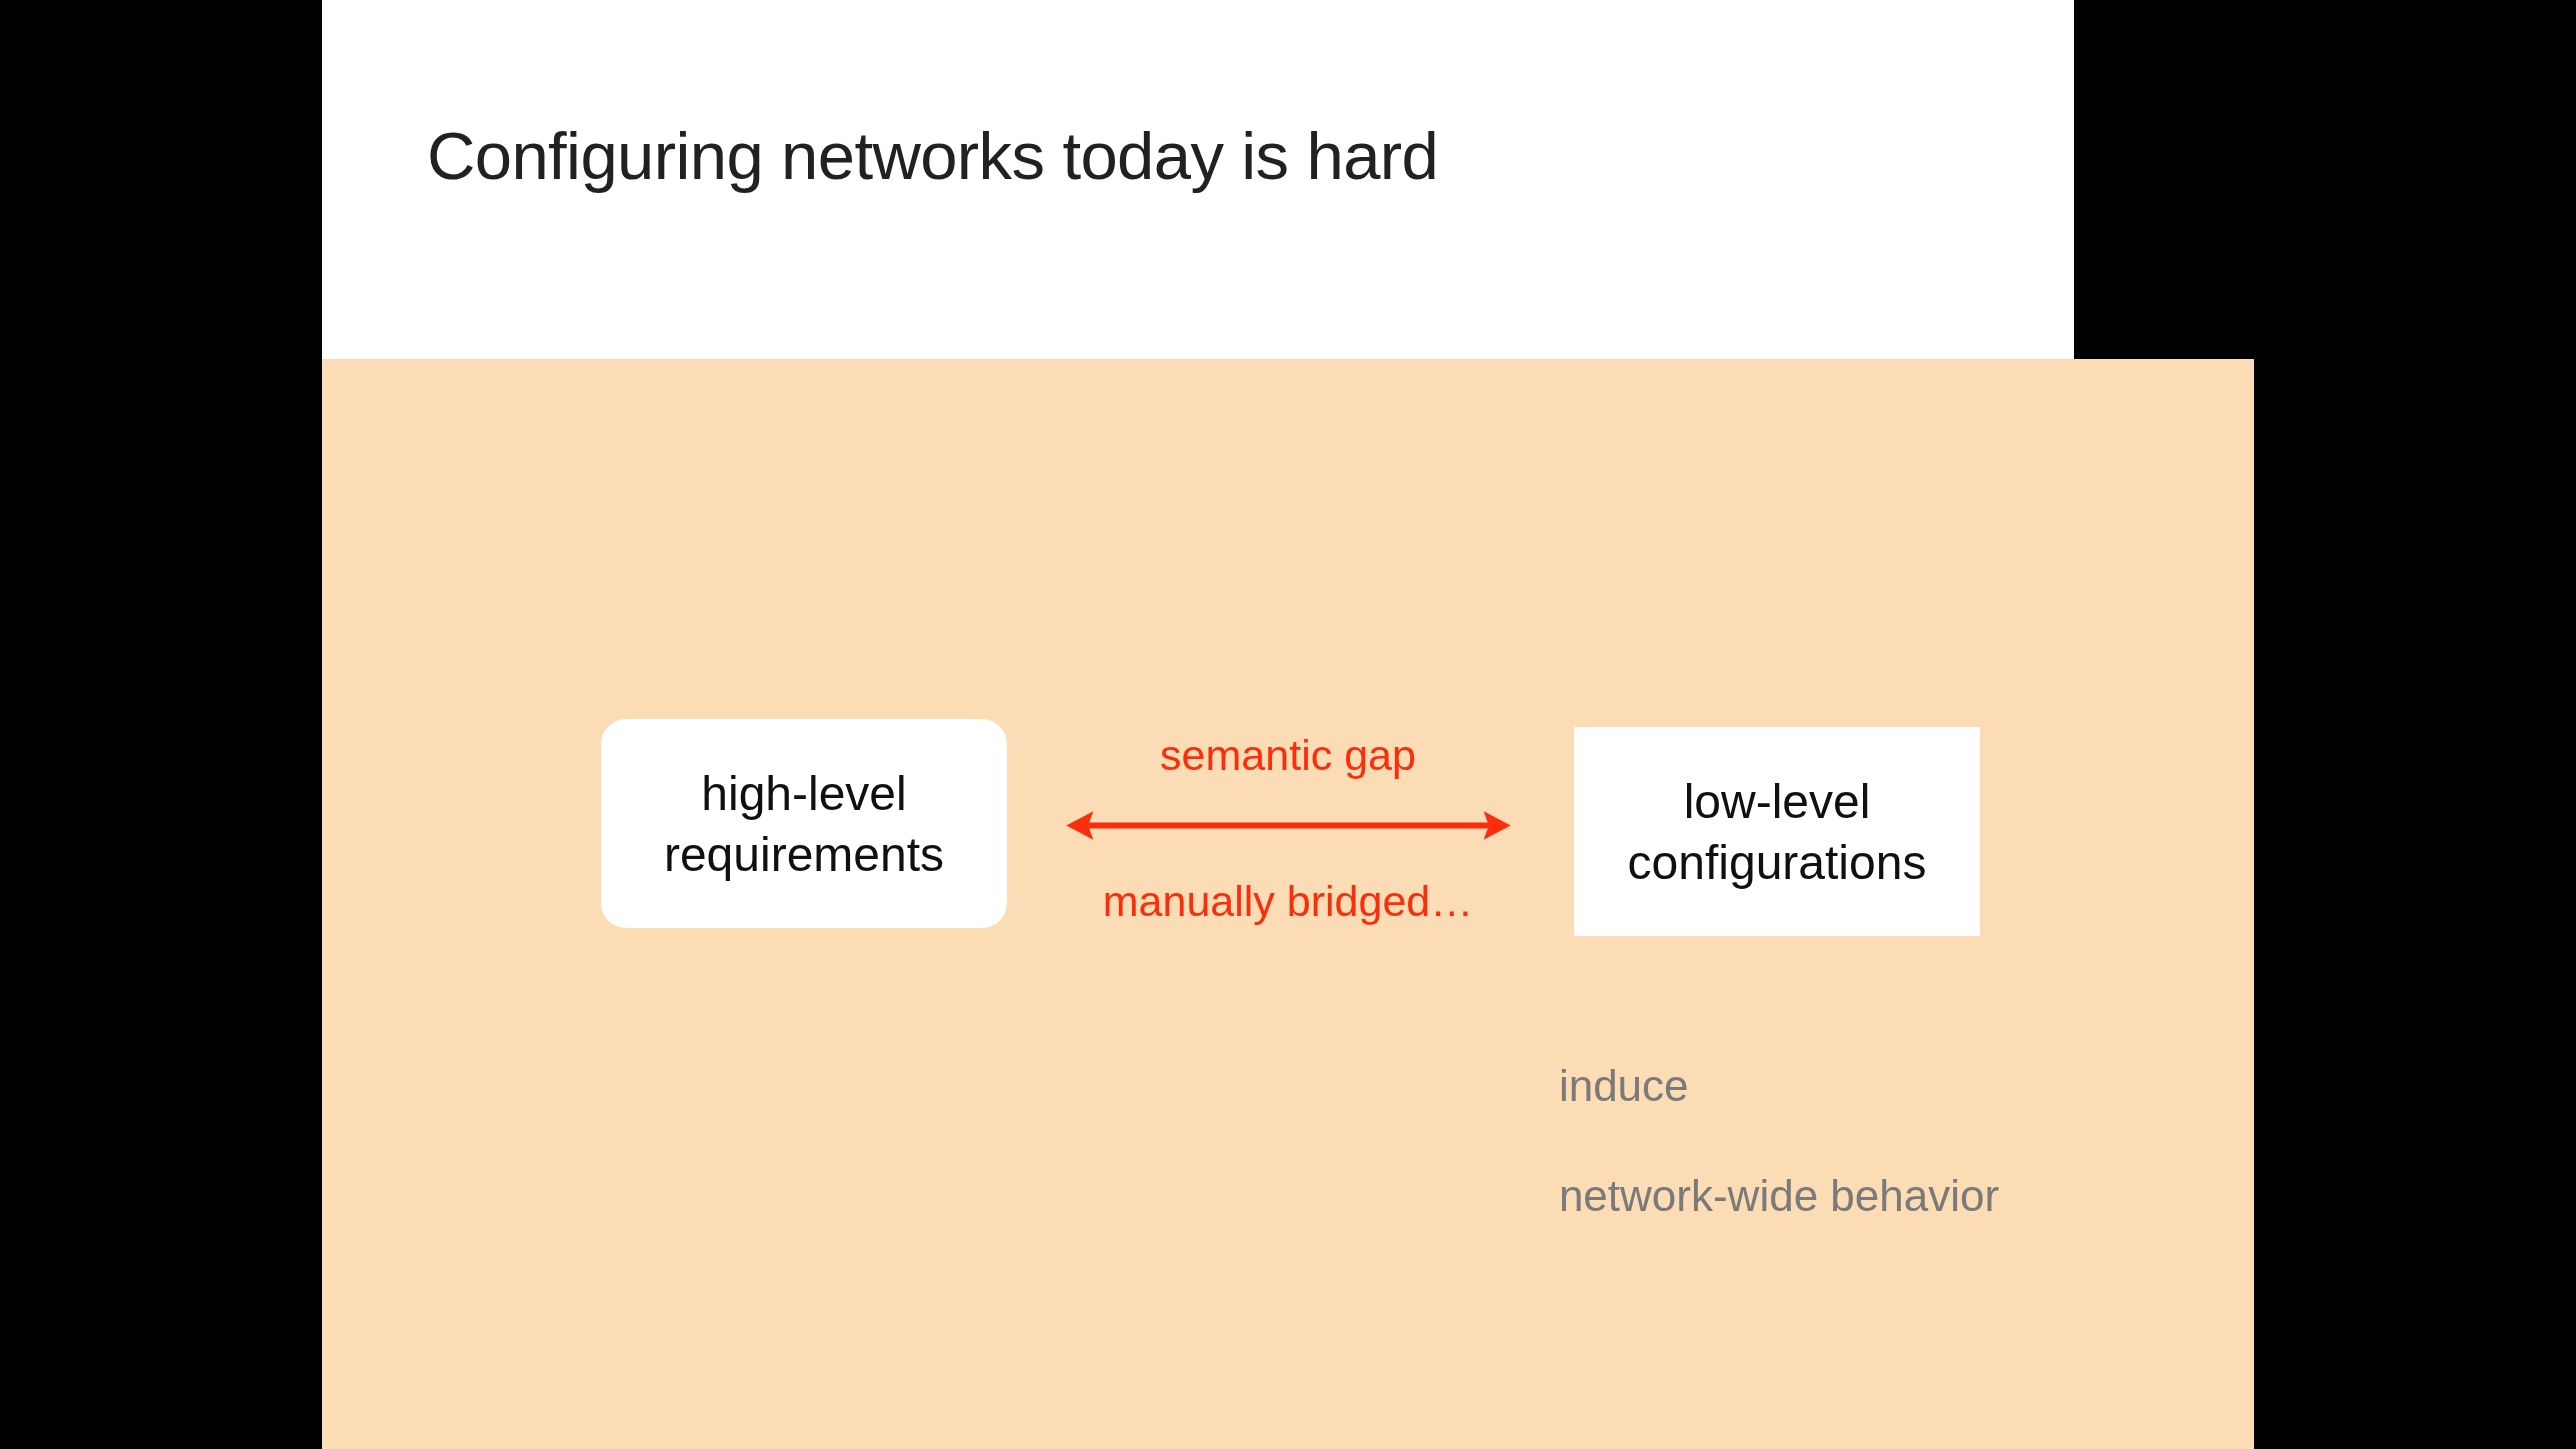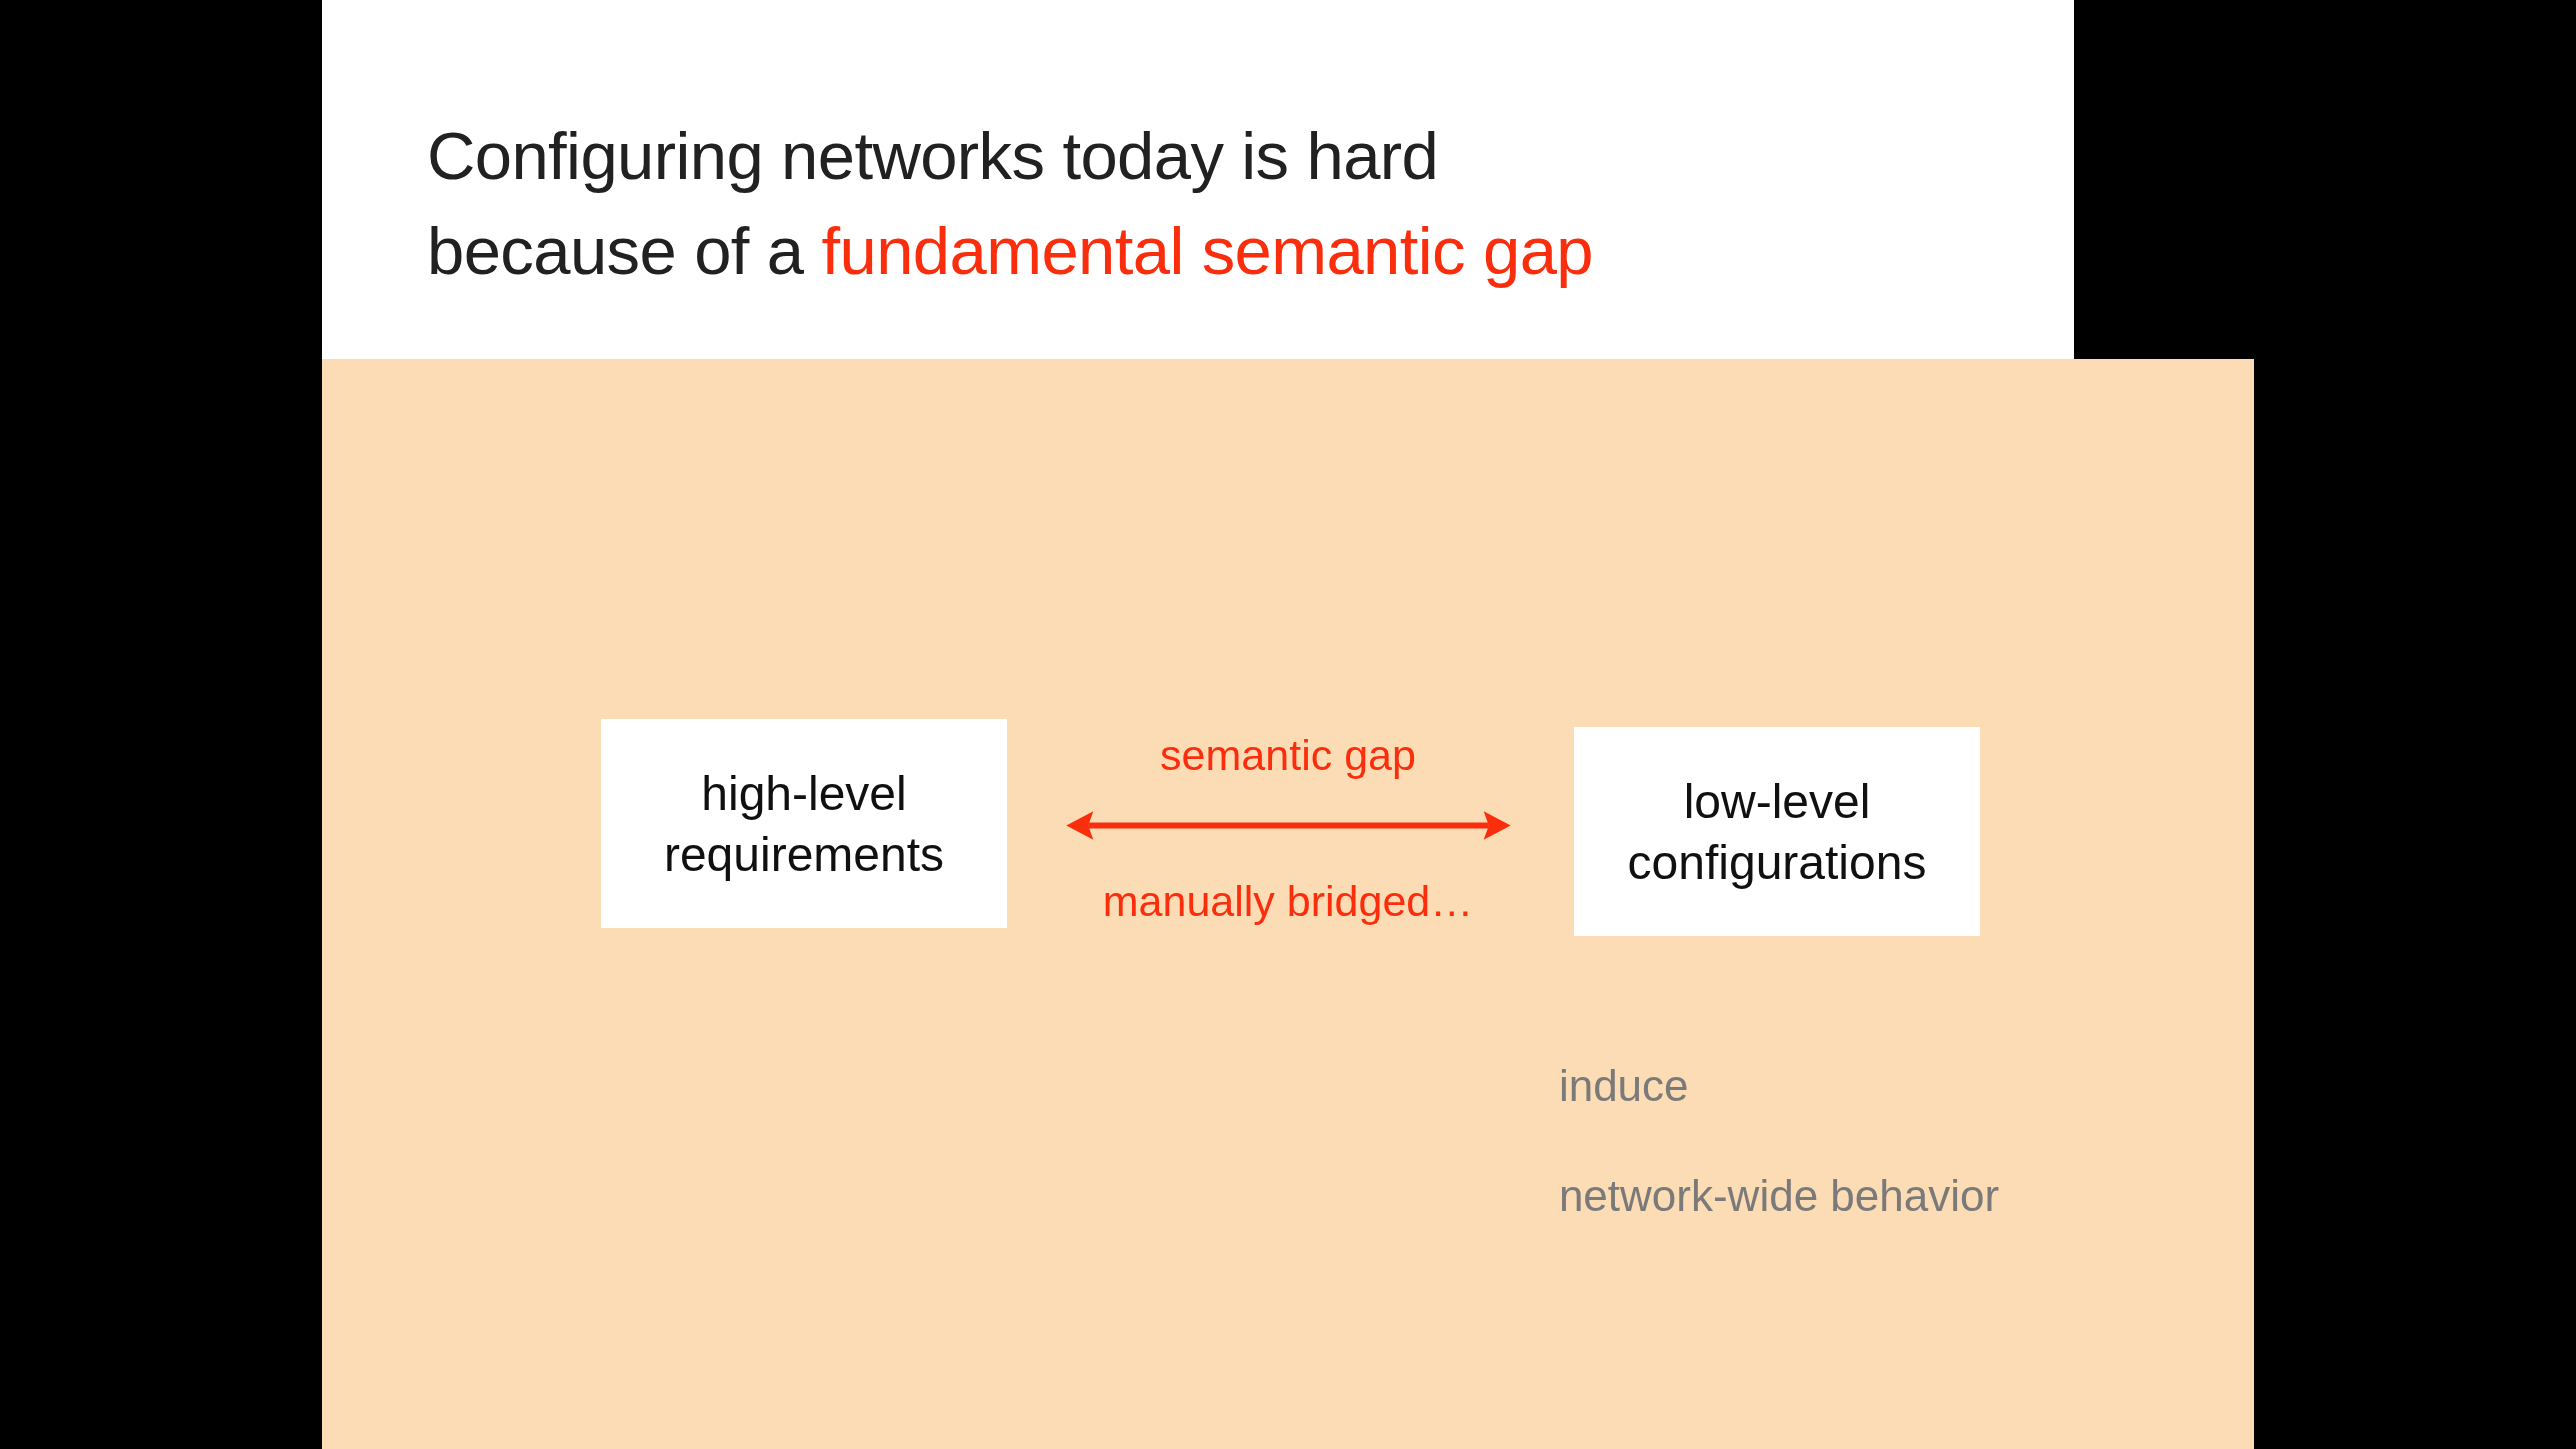--- a/index.html
+++ b/index.html
@@ -56,21 +56,21 @@
     background: var(--panel-white, #ffffff);
     display: flex;
     flex-direction: column;
     align-items: center;
     justify-content: center;
     text-align: center;
     font-size: 48px;
     line-height: 61px;
     color: var(--box-text, #101010);
   }
-  .box-left  { left: 279px; }
+  .box-left  { left: 279px; border-radius: 25px; }
   .box-right { left: 1252px; margin-top: 8px; }
 
   .arrow-svg {
     position: absolute;
     left: 743px;
     top: 790px;
     width: 447px;
     height: 71px;
   }
   .arrow-svg .shaft { stroke: var(--accent-red, #fa2e0c); stroke-width: 9; }
@@ -99,21 +99,20 @@
 </head>
 <body>
 
 <div id="page">
   <div id="slide">
 
     <div class="body-band"></div>
 
     <h1 class="slide-title">
       <span class="t-line">Configuring networks today is hard</span>
-      <span class="t-line"><span>because of a </span><span class="hl-red">fundamental semantic gap</span></span>
     </h1>
 
     <div class="white-box box-left">
       <span>high-level</span>
       <span>requirements</span>
     </div>
 
     <div class="white-box box-right">
       <span>low-level</span>
       <span>configurations</span>

